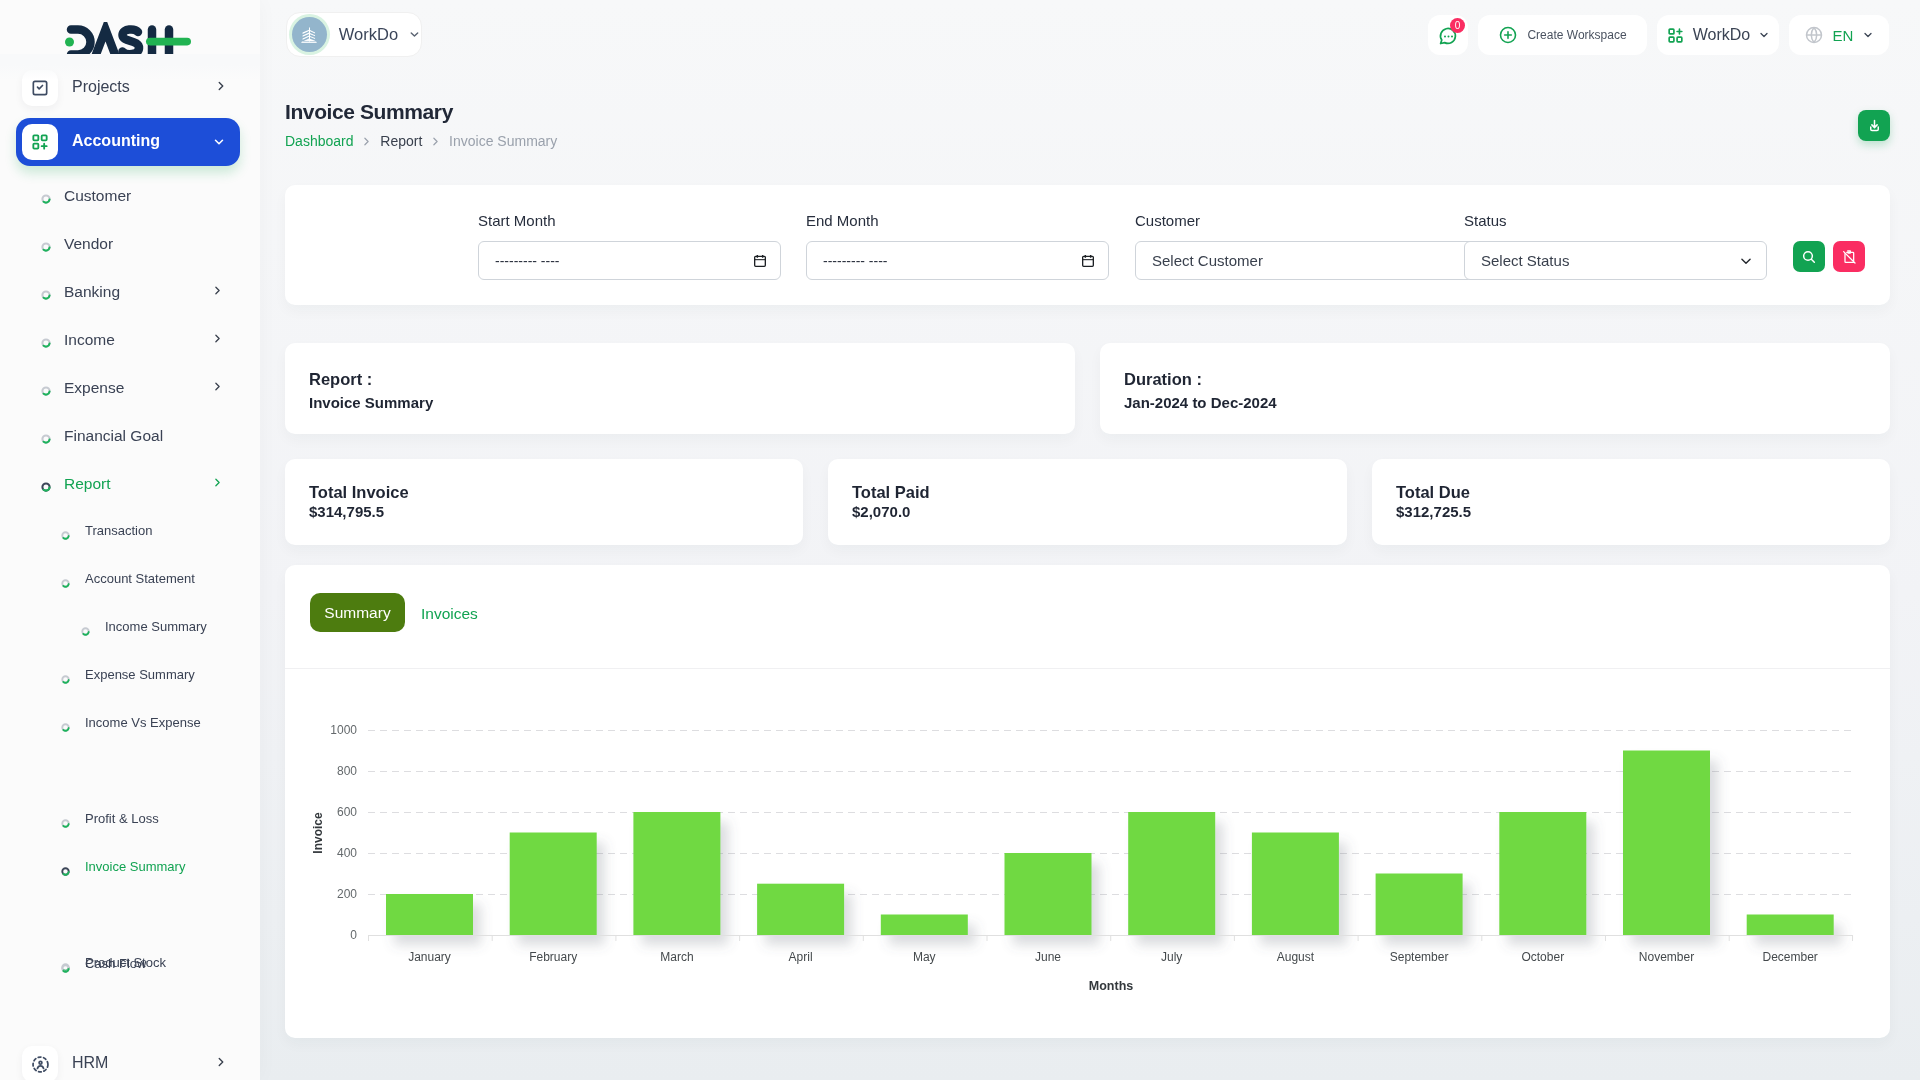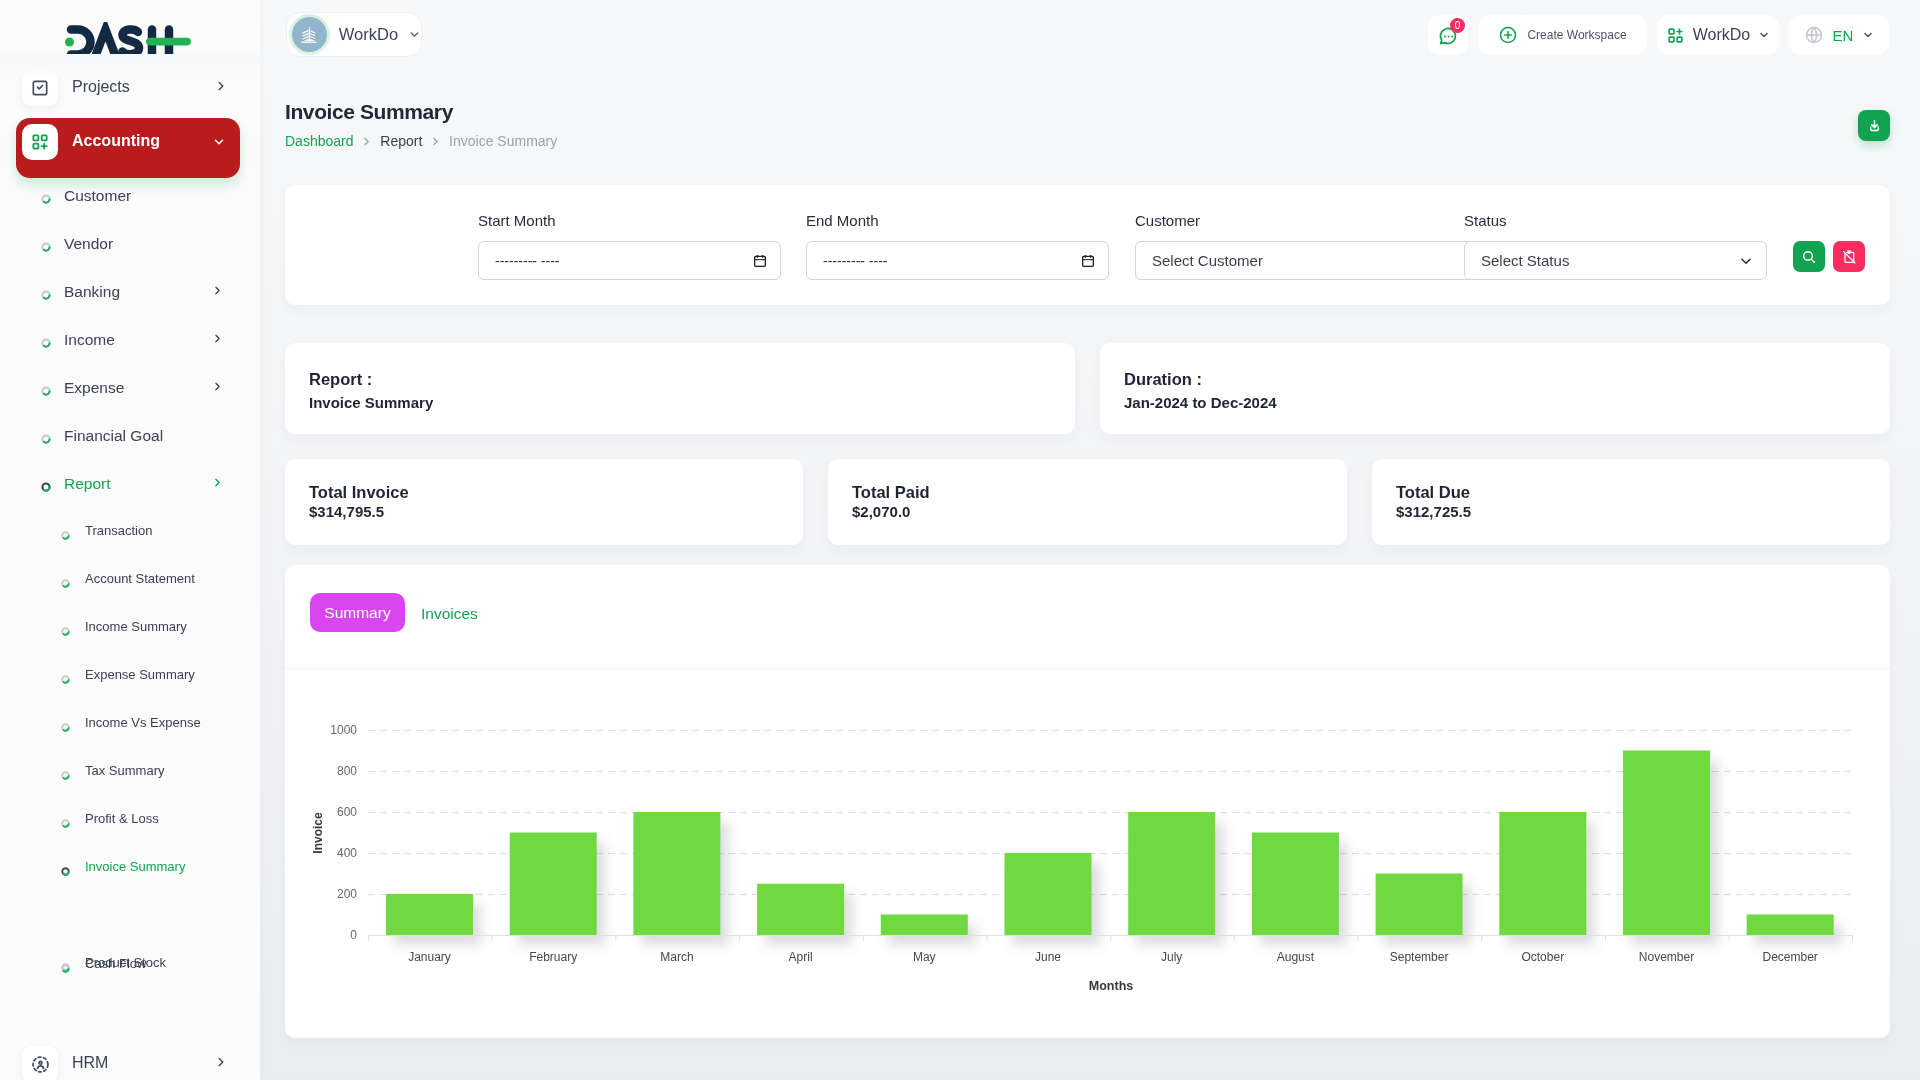--- a/index.html
+++ b/index.html
@@ -20,22 +20,22 @@
 #fade { position:absolute; left:0; top:54px; width:260px; height:26px; background:linear-gradient(180deg,#f8f9fa 0%,#f8f9fa 40%, rgba(248,249,250,0) 100%); z-index:5; }
 .navrow { position:absolute; left:0; width:260px; height:48px; }
 .iconbox {
   position:absolute; left:22px; top:6px; width:36px; height:36px;
   background:#fff; border-radius:10px; box-shadow:0 3px 9px rgba(30,40,60,0.055);
   display:flex; align-items:center; justify-content:center;
 }
 .navrow .label { position:absolute; left:72px; top:14px; font-size:16px; color:#3a4254; }
 .chev { position:absolute; right:32px; top:15px; }
 .active-pill {
-  position:absolute; left:16px; top:0; width:224px; height:60px;
-  background:#b91c1c; border-radius:14px; box-shadow:0 7px 12px rgba(18,163,82,.20);padding-left:35px;
+  position:absolute; left:16px; top:0; width:224px; height:48px;
+  background:#1d4ed8; border-radius:14px; box-shadow:0 7px 12px rgba(18,163,82,.20);padding-left:35px;
 }
 .active-pill .label { color:#fff; font-weight:700; left:56px; top:14px; position:absolute; font-size:16px;}
 .subrow { position:absolute; left:0; width:260px; height:48px; }
 .subrow .dot { position:absolute; left:41px; top:18px; }
 .subrow .label { position:absolute; left:64px; top:15px; font-size:15.5px; color:#3a4254; }
 .subrow2 .dot { left:61px; }
 .subrow2 .label { left:85px; font-size:13px; }
 .green-txt { color:#12a352 !important; }
 
 #hdr-brand {
@@ -172,47 +172,40 @@
         </svg></div>
       <div class="label">Transaction</div>
     </div>
   <div class="subrow subrow2" style="top:556px;">
       <div class="dot"><svg width="9" height="9" viewBox="0 0 12 12">
           <circle cx="6" cy="6" r="4.3" fill="none" stroke="#c6cad1" stroke-width="2.5"></circle>
           <path d="M10.23 6.75 A4.3 4.3 0 0 1 3.24 9.29" fill="none" stroke="#1db35c" stroke-width="2.5" stroke-linecap="round"></path>
         </svg></div>
       <div class="label">Account Statement</div>
     </div>
-  <div class="subrow subrow2" style="top:604px;">
+  <div class="subrow subrow2" style="top:604px;margin-left:20px;">
       <div class="dot"><svg width="9" height="9" viewBox="0 0 12 12">
           <circle cx="6" cy="6" r="4.3" fill="none" stroke="#c6cad1" stroke-width="2.5"></circle>
           <path d="M10.23 6.75 A4.3 4.3 0 0 1 3.24 9.29" fill="none" stroke="#1db35c" stroke-width="2.5" stroke-linecap="round"></path>
         </svg></div>
       <div class="label">Income Summary</div>
     </div>
   <div class="subrow subrow2" style="top:652px;">
       <div class="dot"><svg width="9" height="9" viewBox="0 0 12 12">
           <circle cx="6" cy="6" r="4.3" fill="none" stroke="#c6cad1" stroke-width="2.5"></circle>
           <path d="M10.23 6.75 A4.3 4.3 0 0 1 3.24 9.29" fill="none" stroke="#1db35c" stroke-width="2.5" stroke-linecap="round"></path>
         </svg></div>
       <div class="label">Expense Summary</div>
     </div>
   <div class="subrow subrow2" style="top:700px;">
       <div class="dot"><svg width="9" height="9" viewBox="0 0 12 12">
           <circle cx="6" cy="6" r="4.3" fill="none" stroke="#c6cad1" stroke-width="2.5"></circle>
           <path d="M10.23 6.75 A4.3 4.3 0 0 1 3.24 9.29" fill="none" stroke="#1db35c" stroke-width="2.5" stroke-linecap="round"></path>
         </svg></div>
       <div class="label">Income Vs Expense</div>
-    </div>
-  <div class="subrow subrow2" style="top:748px;">
-      <div class="dot"><svg width="9" height="9" viewBox="0 0 12 12">
-          <circle cx="6" cy="6" r="4.3" fill="none" stroke="#c6cad1" stroke-width="2.5"></circle>
-          <path d="M10.23 6.75 A4.3 4.3 0 0 1 3.24 9.29" fill="none" stroke="#1db35c" stroke-width="2.5" stroke-linecap="round"></path>
-        </svg></div>
-      <div class="label">Tax Summary</div>
     </div>
   <div class="subrow subrow2" style="top:796px;">
       <div class="dot"><svg width="9" height="9" viewBox="0 0 12 12">
           <circle cx="6" cy="6" r="4.3" fill="none" stroke="#c6cad1" stroke-width="2.5"></circle>
           <path d="M10.23 6.75 A4.3 4.3 0 0 1 3.24 9.29" fill="none" stroke="#1db35c" stroke-width="2.5" stroke-linecap="round"></path>
         </svg></div>
       <div class="label">Profit &amp; Loss</div>
     </div>
   <div class="subrow subrow2" style="top:844px;">
       <div class="dot"><svg width="9" height="9" viewBox="0 0 12 12">
@@ -402,21 +395,21 @@
 <div class="card" style="left:828px;top:459px;width:519px;height:86px;">
   <div class="ctitle" style="position:absolute;left:24px;top:24px;">Total Paid</div>
   <div class="cval" style="position:absolute;left:24px;top:43.5px;">$2,070.0</div>
 </div>
 <div class="card" style="left:1372px;top:459px;width:518px;height:86px;">
   <div class="ctitle" style="position:absolute;left:24px;top:24px;">Total Due</div>
   <div class="cval" style="position:absolute;left:24px;top:43.5px;">$312,725.5</div>
 </div>
 
 <div class="card" style="left:285px;top:565px;width:1605px;height:473px;">
-  <div style="position:absolute;left:25px;top:28px;width:95px;height:39px;background:#d946ef;border-radius:10px;color:#fff;font-size:15.5px;display:flex;align-items:center;justify-content:center;">Summary</div>
+  <div style="position:absolute;left:25px;top:28px;width:95px;height:39px;background:#4d7c0f;border-radius:10px;color:#fff;font-size:15.5px;display:flex;align-items:center;justify-content:center;">Summary</div>
   <div style="position:absolute;left:136px;top:40px;font-size:15.5px;color:#12a352;">Invoices</div>
   <div style="position:absolute;left:0;top:103px;width:1605px;height:1px;background:#f0f0f2;"></div>
   <svg id="chart" style="position:absolute;left:0;top:0;" width="1605" height="473" viewBox="0 0 1605 473" font-family="Liberation Sans, sans-serif">
     <g stroke="#dddde0" stroke-dasharray="7 5" stroke-width="1">
       <line x1="83" y1="165.5" x2="1567" y2="165.5"></line>
       <line x1="83" y1="206.5" x2="1567" y2="206.5"></line>
       <line x1="83" y1="247.5" x2="1567" y2="247.5"></line>
       <line x1="83" y1="288.5" x2="1567" y2="288.5"></line>
       <line x1="83" y1="329.5" x2="1567" y2="329.5"></line>
     </g>

